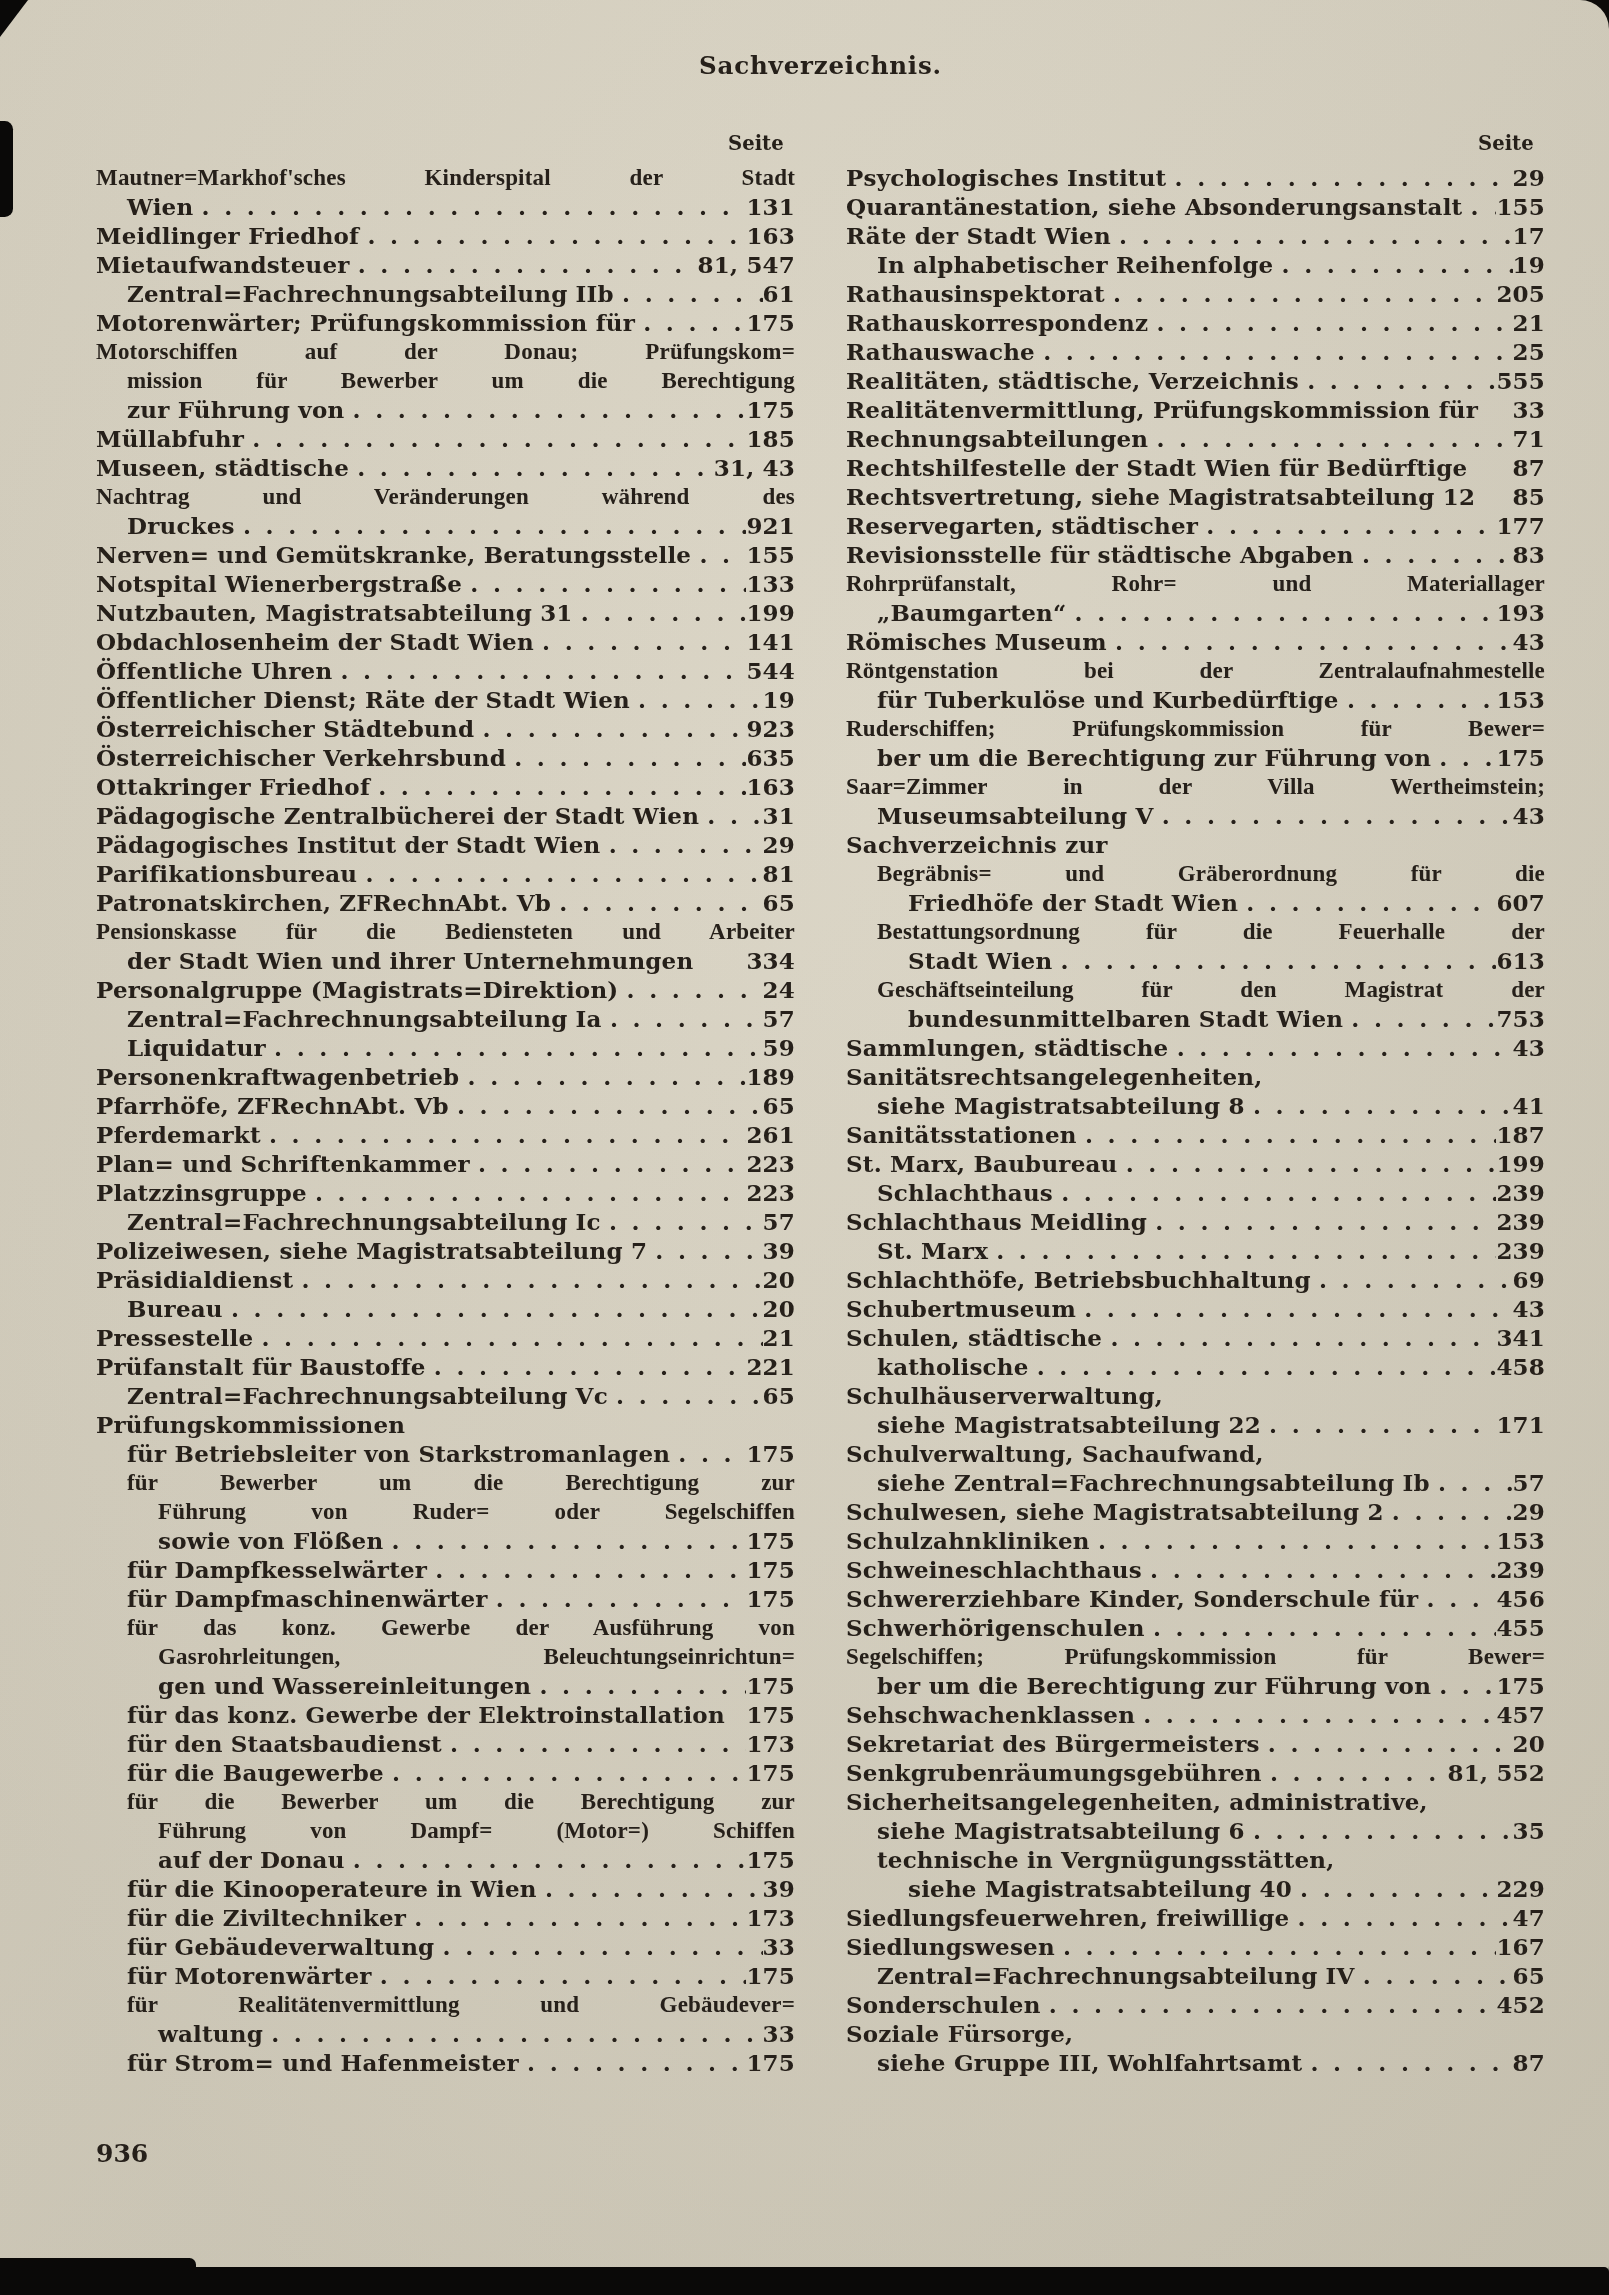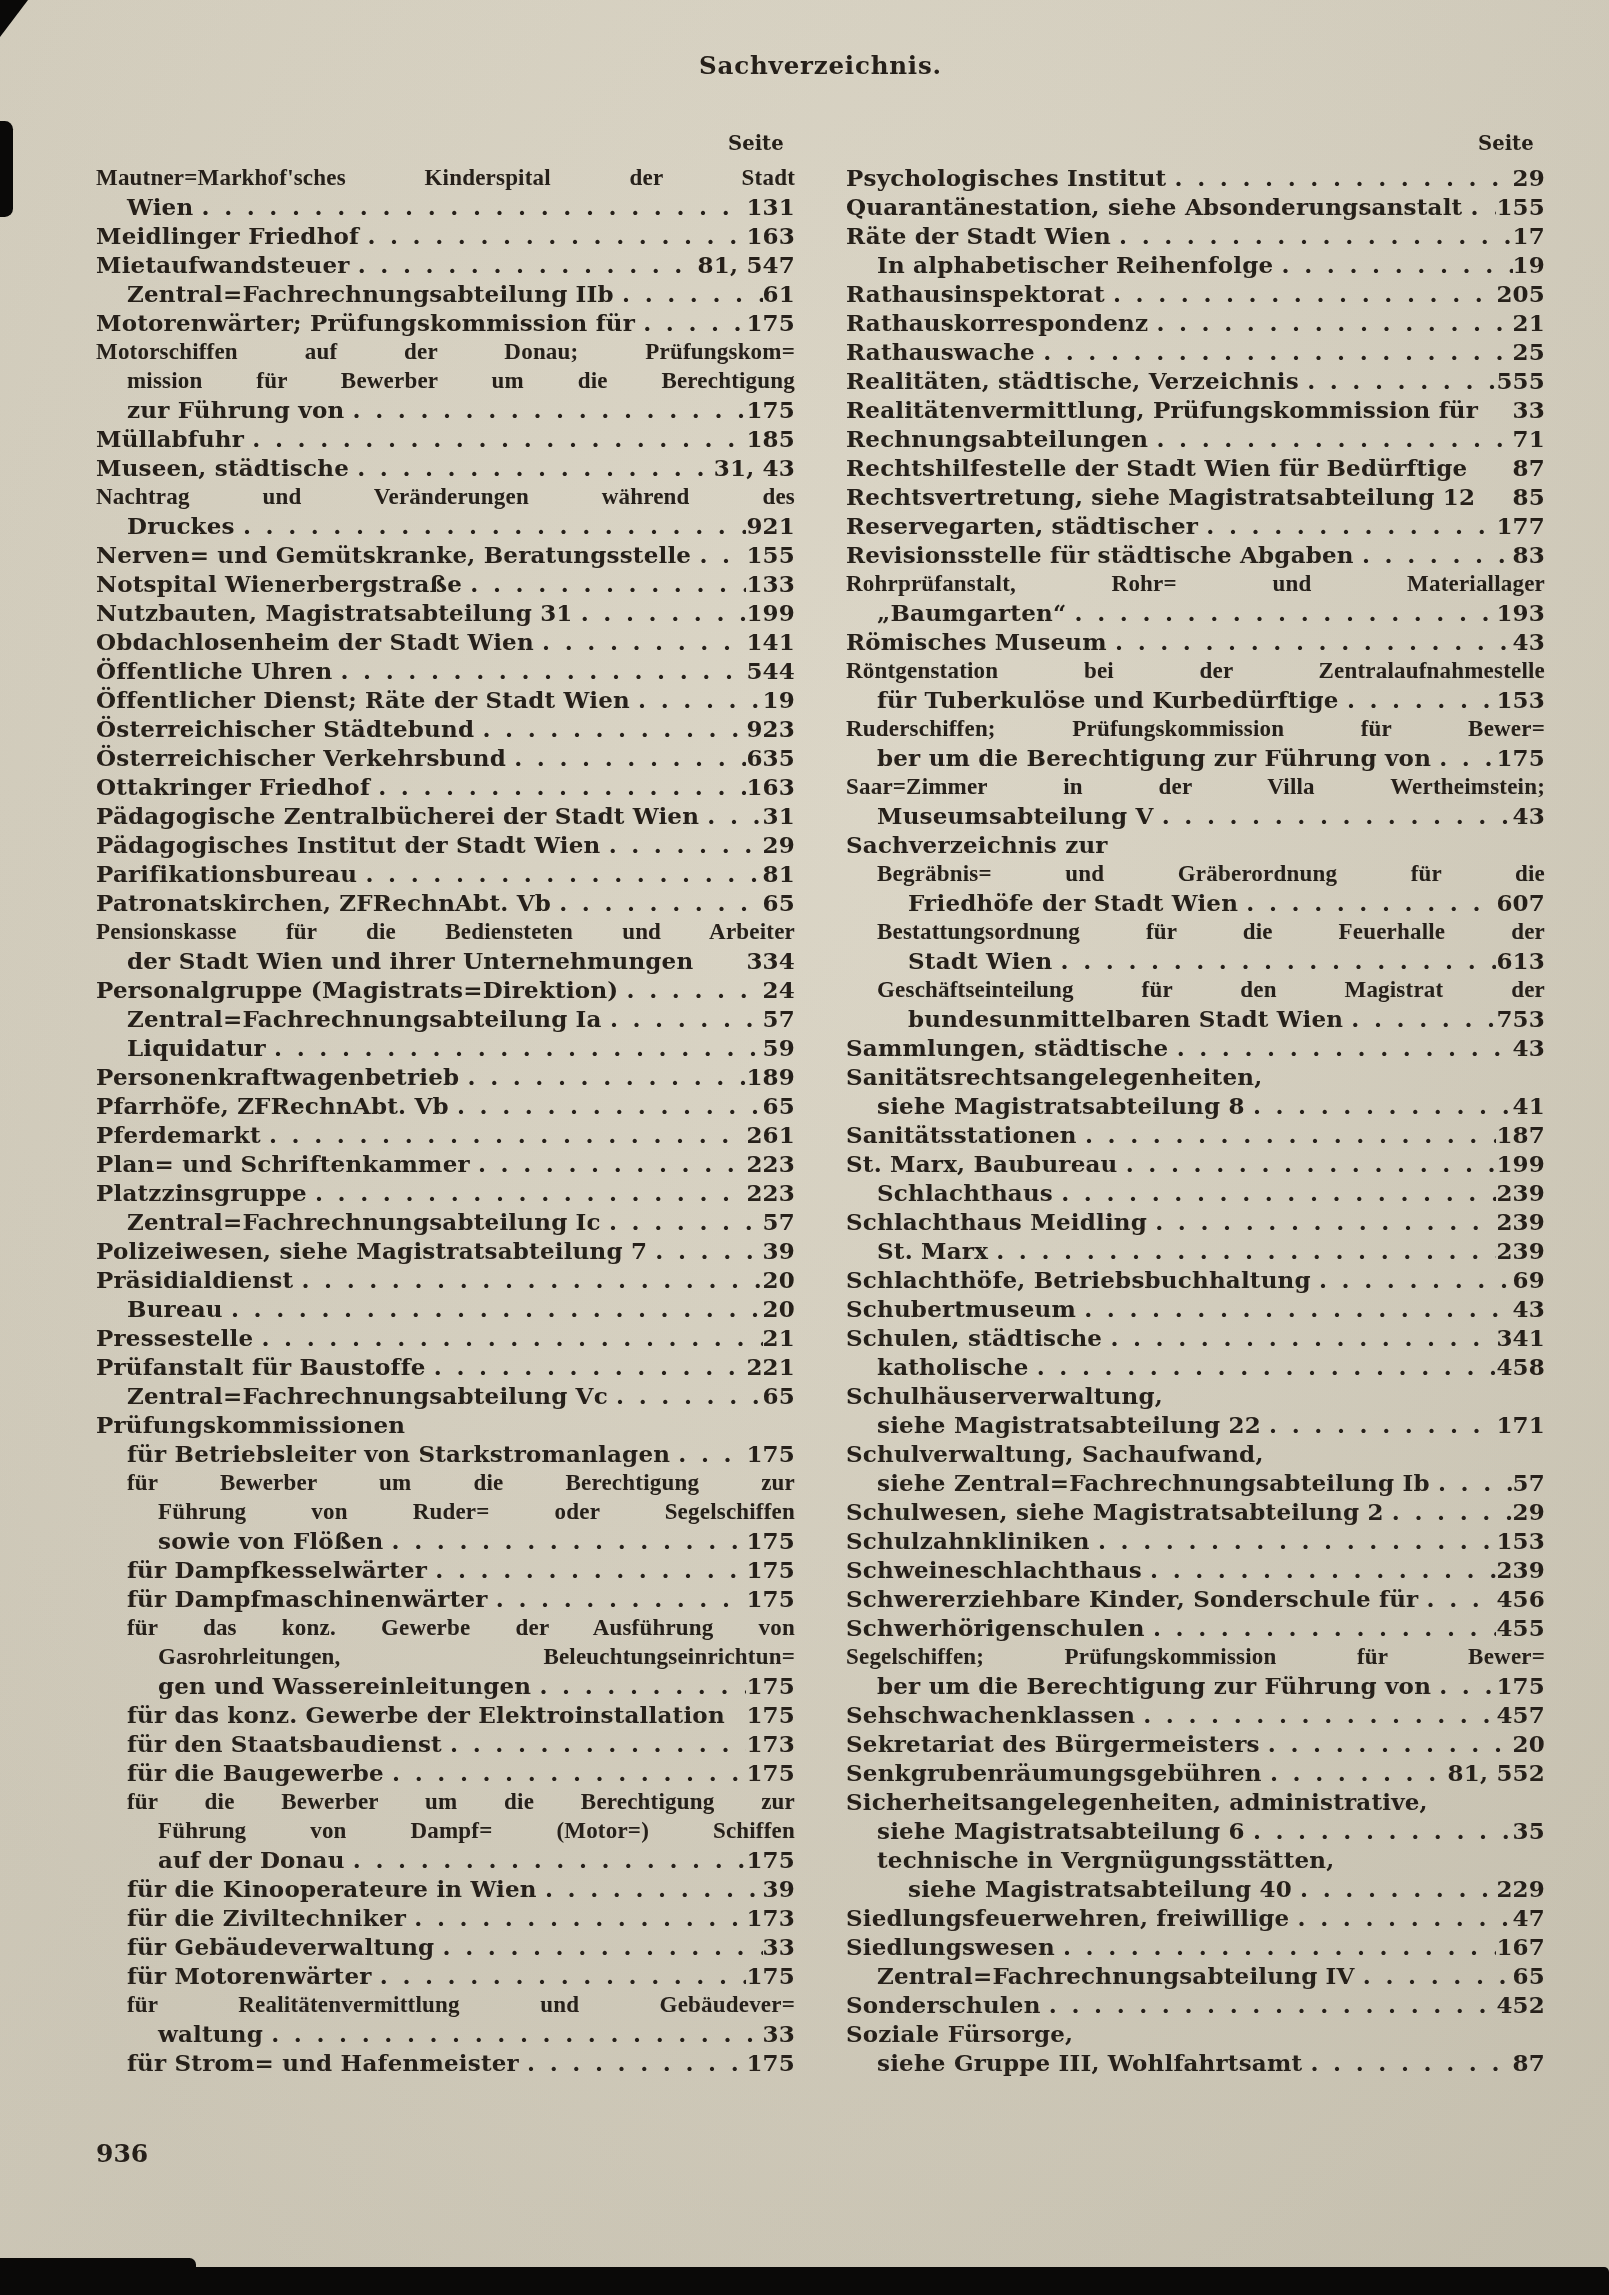--- a/index.html
+++ b/index.html
@@ -11,20 +11,21 @@
     background: #0d0b09;
     font-family: "DejaVu Serif", "Liberation Serif", serif;
   }
   .scan {
     position: absolute;
     inset: 0;
     background:
       radial-gradient(ellipse at 55% 35%, rgba(255,255,255,0.10), rgba(0,0,0,0.05) 85%),
       linear-gradient(128deg, #dcd6c5 0%, #d7d1c0 45%, #cfc9b7 100%);
     color: #26201a;
+    border-radius: 29px;
   }
   
   .artifact { position: absolute; background: #0a0908; }
   .corner-tl {
     left: 0; top: 0; width: 0; height: 0; background: transparent;
     border-top: 37px solid #0a0908;
     border-right: 28px solid transparent;
   }
   .edge-left-blob {
     left: 0; top: 121px; width: 13px; height: 96px;

